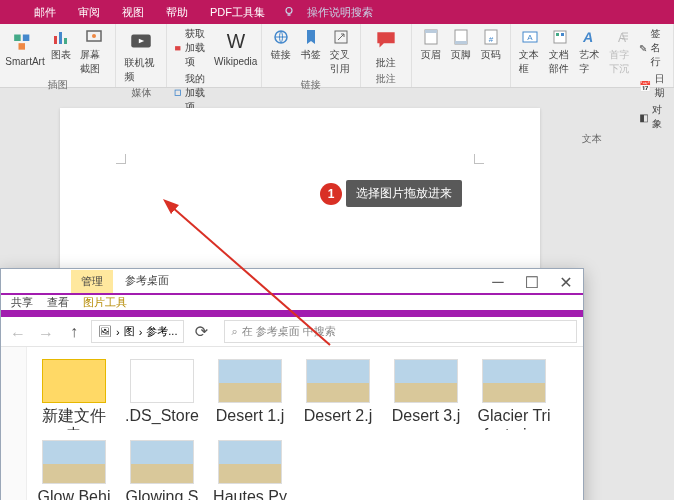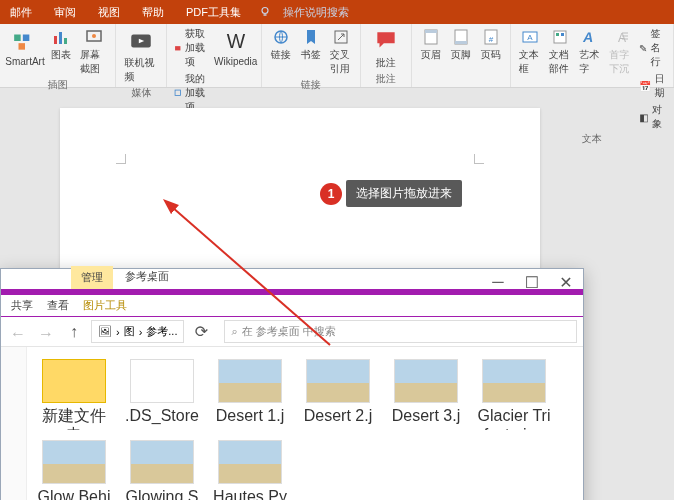--- a/index.html
+++ b/index.html
@@ -1,19 +1,19 @@
 <!DOCTYPE html>
 <html><head>
 <meta charset="utf-8">
 <style>
 * { margin: 0; padding: 0; box-sizing: border-box; font-family: "Microsoft YaHei", sans-serif; }
 body { width: 674px; height: 500px; background: #e6e6e6; overflow: hidden; position: relative; }
 
 
-.ribbon-tabs { background: #c2410c; height: 24px; display: flex; align-items: center; padding-left: 0; gap: 2px; }
+.ribbon-tabs { background: #be185d; height: 24px; display: flex; align-items: center; padding-left: 24px; gap: 2px; }
 .ribbon-tab { color: #fff; font-size: 11px; padding: 4px 10px; cursor: pointer; }
 .search-hint { color: #c8d4e8; font-size: 11px; display: flex; align-items: center; gap: 12px; margin-left: 6px; }
 .search-hint svg { width: 12px; height: 12px; }
 
 .ribbon-body { background: #f3f3f3; height: 64px; border-bottom: 1px solid #d4d4d4; display: flex; }
 .ribbon-group { display: flex; flex-direction: column; border-right: 1px solid #e0e0e0; padding: 2px 4px 0; }
 .ribbon-group-row { display: flex; align-items: flex-start; flex: 1; }
 .ribbon-group-label { font-size: 10px; color: #666; text-align: center; padding-bottom: 2px; }
 .rbtn { display: flex; flex-direction: column; align-items: center; justify-content: flex-start; padding: 2px 4px; cursor: pointer; font-size: 10px; color: #444; min-width: 30px; }
 .rbtn .ico { width: 18px; height: 18px; margin-bottom: 2px; display: flex; align-items: center; justify-content: center; }
@@ -34,28 +34,28 @@
 
 .callout { position: absolute; top: 180px; left: 320px; display: flex; align-items: center; gap: 4px; z-index: 5; }
 .callout-num { width: 22px; height: 22px; border-radius: 50%; background: #d93025; color: #fff; display: flex; align-items: center; justify-content: center; font-size: 12px; font-weight: bold; }
 .callout-text { background: #595959; color: #fff; font-size: 12px; padding: 5px 10px; border-radius: 2px; }
 
 
 .arrow-svg { position: absolute; top: 195px; left: 160px; z-index: 4; pointer-events: none; }
 
 
 .explorer { position: absolute; left: 0; bottom: -48px; width: 584px; height: 280px; background: #fff; border: 1px solid #9aa7b8; box-shadow: 0 4px 16px rgba(0,0,0,0.25); display: flex; flex-direction: column; }
-.ex-title { height: 26px; display: flex; align-items: stretch; border-bottom: 6px solid #a21caf; }
+.ex-title { height: 26px; display: flex; align-items: stretch; border-bottom: 2px solid #a21caf; }
 .ex-title-tabs { display: flex; align-items: flex-end; flex: 1; }
 .ex-ttab { font-size: 11px; padding: 4px 10px; color: #444; }
 .ex-ttab.highlight { background: #ffe89e; }
 .ex-title-right { font-size: 11px; color: #444; padding: 5px 12px; flex: 1; }
 .ex-winbtns { display: flex; }
 .ex-winbtn { width: 34px; height: 26px; display: flex; align-items: center; justify-content: center; cursor: pointer; color: #555; }
-.ex-subtabs { height: 22px; display: flex; align-items: center; padding-left: 10px; gap: 14px; font-size: 11px; color: #444; border-bottom: 1px solid #a21caf; }
+.ex-subtabs { height: 22px; display: flex; align-items: center; padding-left: 10px; gap: 14px; font-size: 11px; color: #444; border-bottom: 7px solid #a21caf; }
 .ex-nav { height: 30px; display: flex; align-items: center; padding: 0 6px; gap: 6px; border-bottom: 1px solid #e5e5e5; }
 .navbtn { width: 22px; height: 22px; display: flex; align-items: center; justify-content: center; cursor: pointer; color: #555; border-radius: 2px; }
 .navbtn.disabled { color: #bbb; }
 .breadcrumb { flex: 0 0 auto; display: flex; align-items: center; gap: 4px; font-size: 11px; padding: 3px 6px; border: 1px solid #ddd; }
 .searchbox { flex: 1; display: flex; align-items: center; gap: 4px; font-size: 11px; padding: 3px 6px; border: 1px solid #ddd; color: #888; margin-left: 6px; }
 .ex-body { flex: 1; display: flex; }
 .ex-side { width: 26px; border-right: 1px solid #eee; background: #fafafa; }
 .ex-files { flex: 1; padding: 10px 8px; display: flex; flex-wrap: wrap; gap: 6px 10px; align-content: flex-start; overflow: hidden; }
 .file-item { width: 78px; display: flex; flex-direction: column; align-items: center; cursor: pointer; padding: 2px; }
 .file-item.selected { outline: 2px solid #d93025; outline-offset: 1px; }

